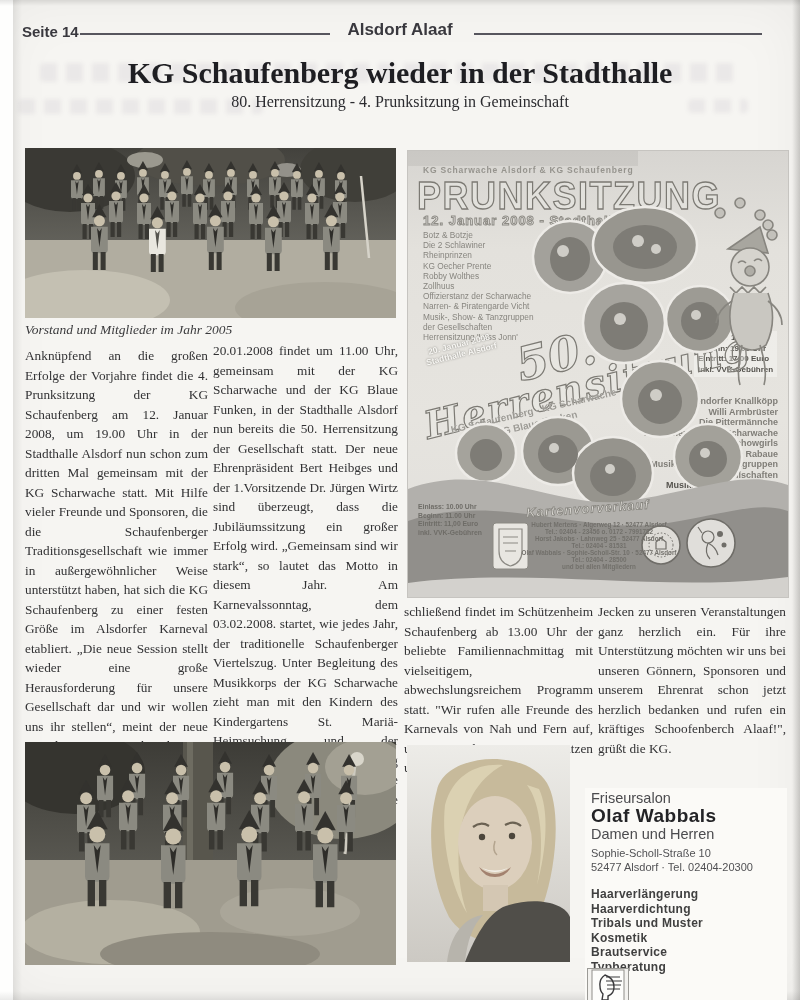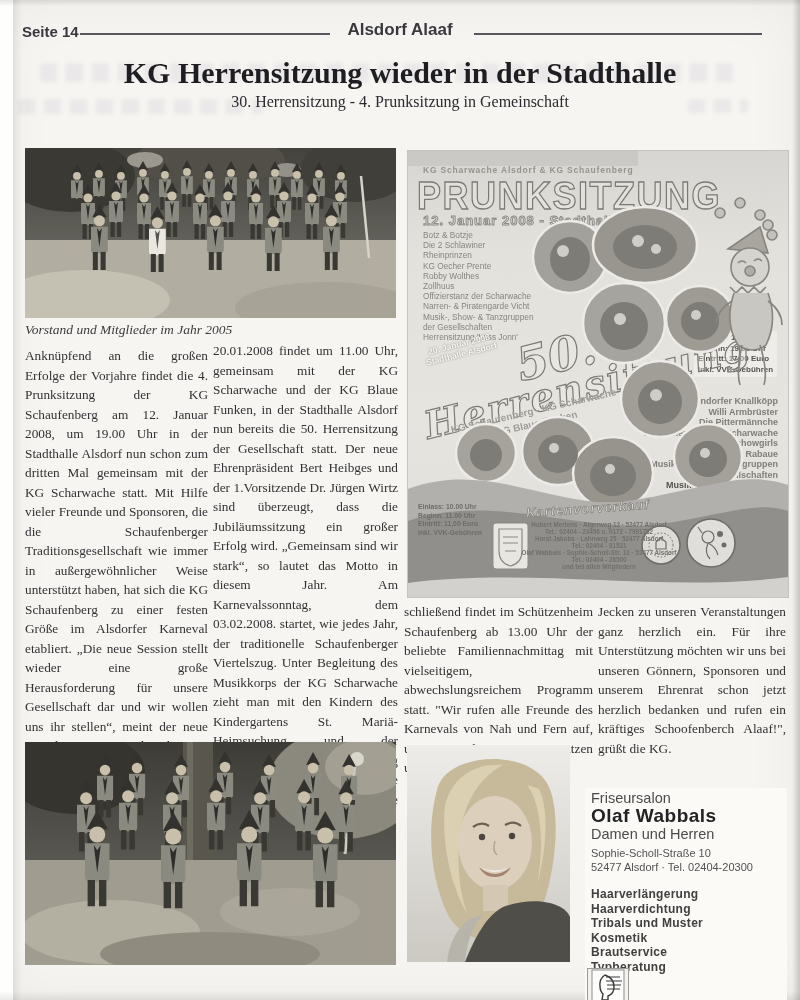--- a/index.html
+++ b/index.html
@@ -94,22 +94,22 @@
 
   <div class="abs seite">Seite 14</div>
   <div class="abs rule rule-l"></div>
   <div class="abs section-title">Alsdorf Alaaf</div>
   <div class="abs rule rule-r"></div>
 
   <div class="abs ghost ghost1"></div>
   <div class="abs ghost ghost2"></div>
   <div class="abs ghost ghost3"></div>
 
-  <div class="abs headline">KG Herrensitzung wieder in der Stadthalle</div>
-  <div class="abs subheadline">30. Herrensitzung - 4. Prunksitzung in Gemeinschaft</div>
+  <div class="abs headline">KG Schaufenberg wieder in der Stadthalle</div>
+  <div class="abs subheadline">80. Herrensitzung - 4. Prunksitzung in Gemeinschaft</div>
 
   <svg class="abs photo-top" viewBox="0 0 371 170">
     <defs>
       <linearGradient id="trees" x1="0" y1="0" x2="0" y2="1">
         <stop offset="0" stop-color="#43423d"></stop>
           <stop offset="1" stop-color="#7b7a72"></stop>
       </linearGradient>
       <g id="mA">
         <path d="M7 0 L13 11 L1 11 Z" fill="#33322e"></path>
           <circle cx="7" cy="14" r="4.6" fill="#c9c0ab"></circle>

